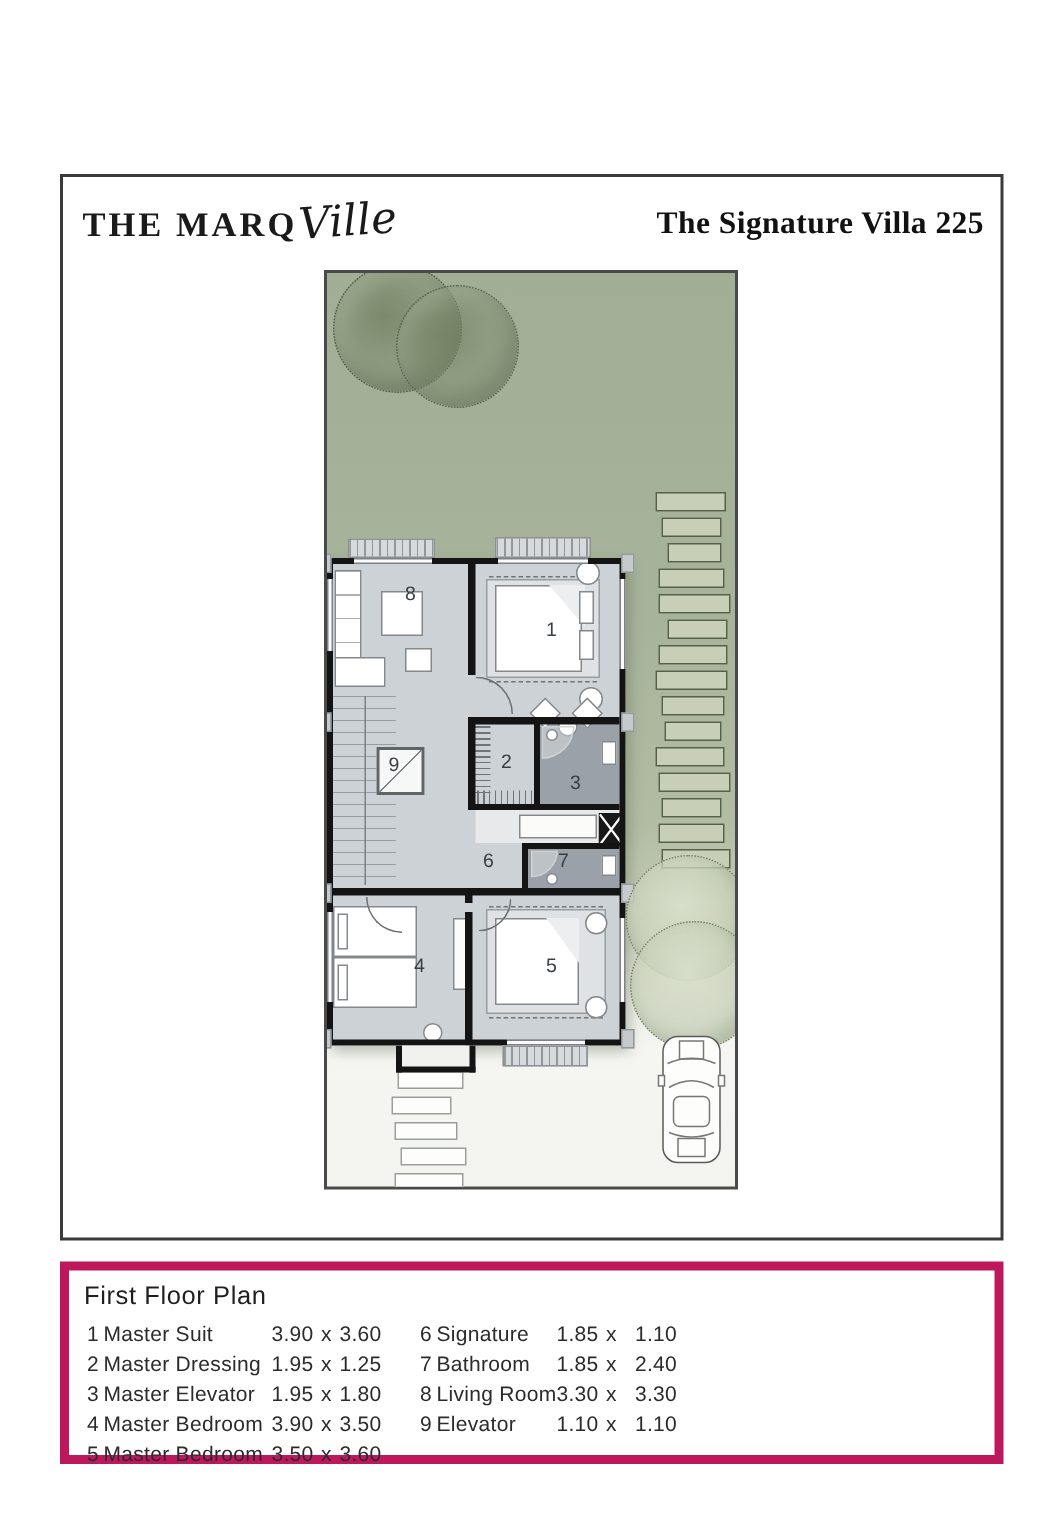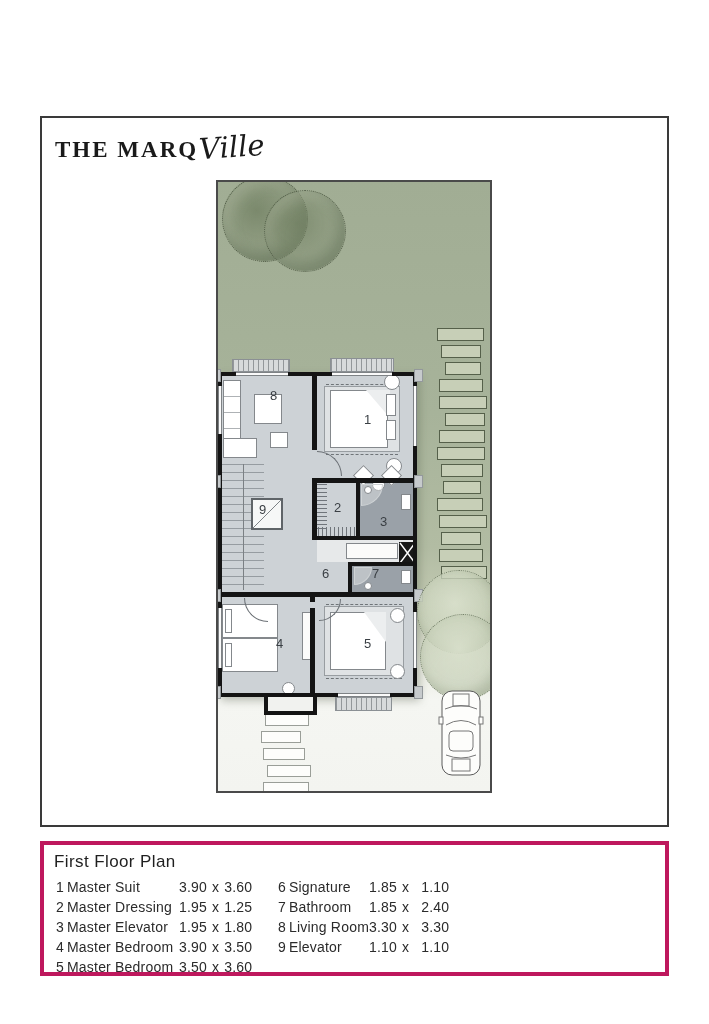--- a/index.html
+++ b/index.html
@@ -47,40 +47,41 @@
     background-image:linear-gradient(to bottom right,transparent 48.5%,#7d8286 48.5% 51.5%,transparent 51.5%);}
   .hang-v{position:absolute;left:97px;top:112px;width:12px;height:48px;background:repeating-linear-gradient(180deg,#6f747a 0 1px,transparent 1px 4px);}
   .hang-h{position:absolute;left:100px;top:155px;width:40px;height:10px;background:repeating-linear-gradient(90deg,#6f747a 0 1px,transparent 1px 4px);}
   .dash-h{position:absolute;height:0;border-top:1px dashed #6f7478;}
   .fold{position:absolute;background:#eceeef;clip-path:polygon(100% 0,0 0,100% 100%);}
   .arc{position:absolute;border:1px solid #6b7075;background:transparent;box-sizing:border-box;}
   .room-label{position:absolute;font-size:13px;color:#3a3f44;font-family:"Liberation Sans",sans-serif;}
   .shaft{position:absolute;left:181px;top:170px;width:17px;height:22px;}
 
   
-  .legend-box{position:absolute;left:40px;top:841px;width:629px;height:135px;border:4px solid #be185d;box-sizing:border-box;background:#fff;}
+  .legend-box{position:absolute;left:40px;top:841px;width:629px;height:135px;border:6px solid #be185d;box-sizing:border-box;background:#fff;}
   .legend-title{position:absolute;left:10px;top:7px;font-size:17px;color:#1f1f1f;letter-spacing:.4px;}
   .leg-col{position:absolute;top:32px;}
   .col1{left:12px;}
   .col2{left:234px;}
   .leg-row{display:flex;height:20px;align-items:center;font-size:14px;color:#2b2b2b;letter-spacing:.2px;}
   .leg-num{margin-right:3px;}
   .col1 .leg-name{width:112px;}
   .col2 .leg-name{width:80px;}
   .leg-sep{margin:0 5px;}
   .col2 .leg-sep{margin:0 3px 0 5px;}
   .col2 .leg-h{margin-left:9px;}
 </style>
 </head>
 <body>
 
 <div class="main-box">
   <div class="brand">
     <span class="brand-primary">THE MARQ</span><span class="brand-script">Ville</span>
   </div>
+  <div class="sheet-title">The Signature Villa 225</div>
 
   <div class="plan">
 
     <div class="tree tree-dark" style="left:4px;top:-6px;width:84px;height:84px;"></div>
     <div class="tree tree-dark" style="left:46px;top:8px;width:80px;height:80px;opacity:.9;"></div>
 
     <div id="stones-right">
         <div class="stone-g" style="left: 219px; top: 146px; width: 47px;"></div>
         <div class="stone-g" style="left: 223px; top: 163px; width: 40px;"></div>
         <div class="stone-g" style="left: 227px; top: 180px; width: 36px;"></div>

